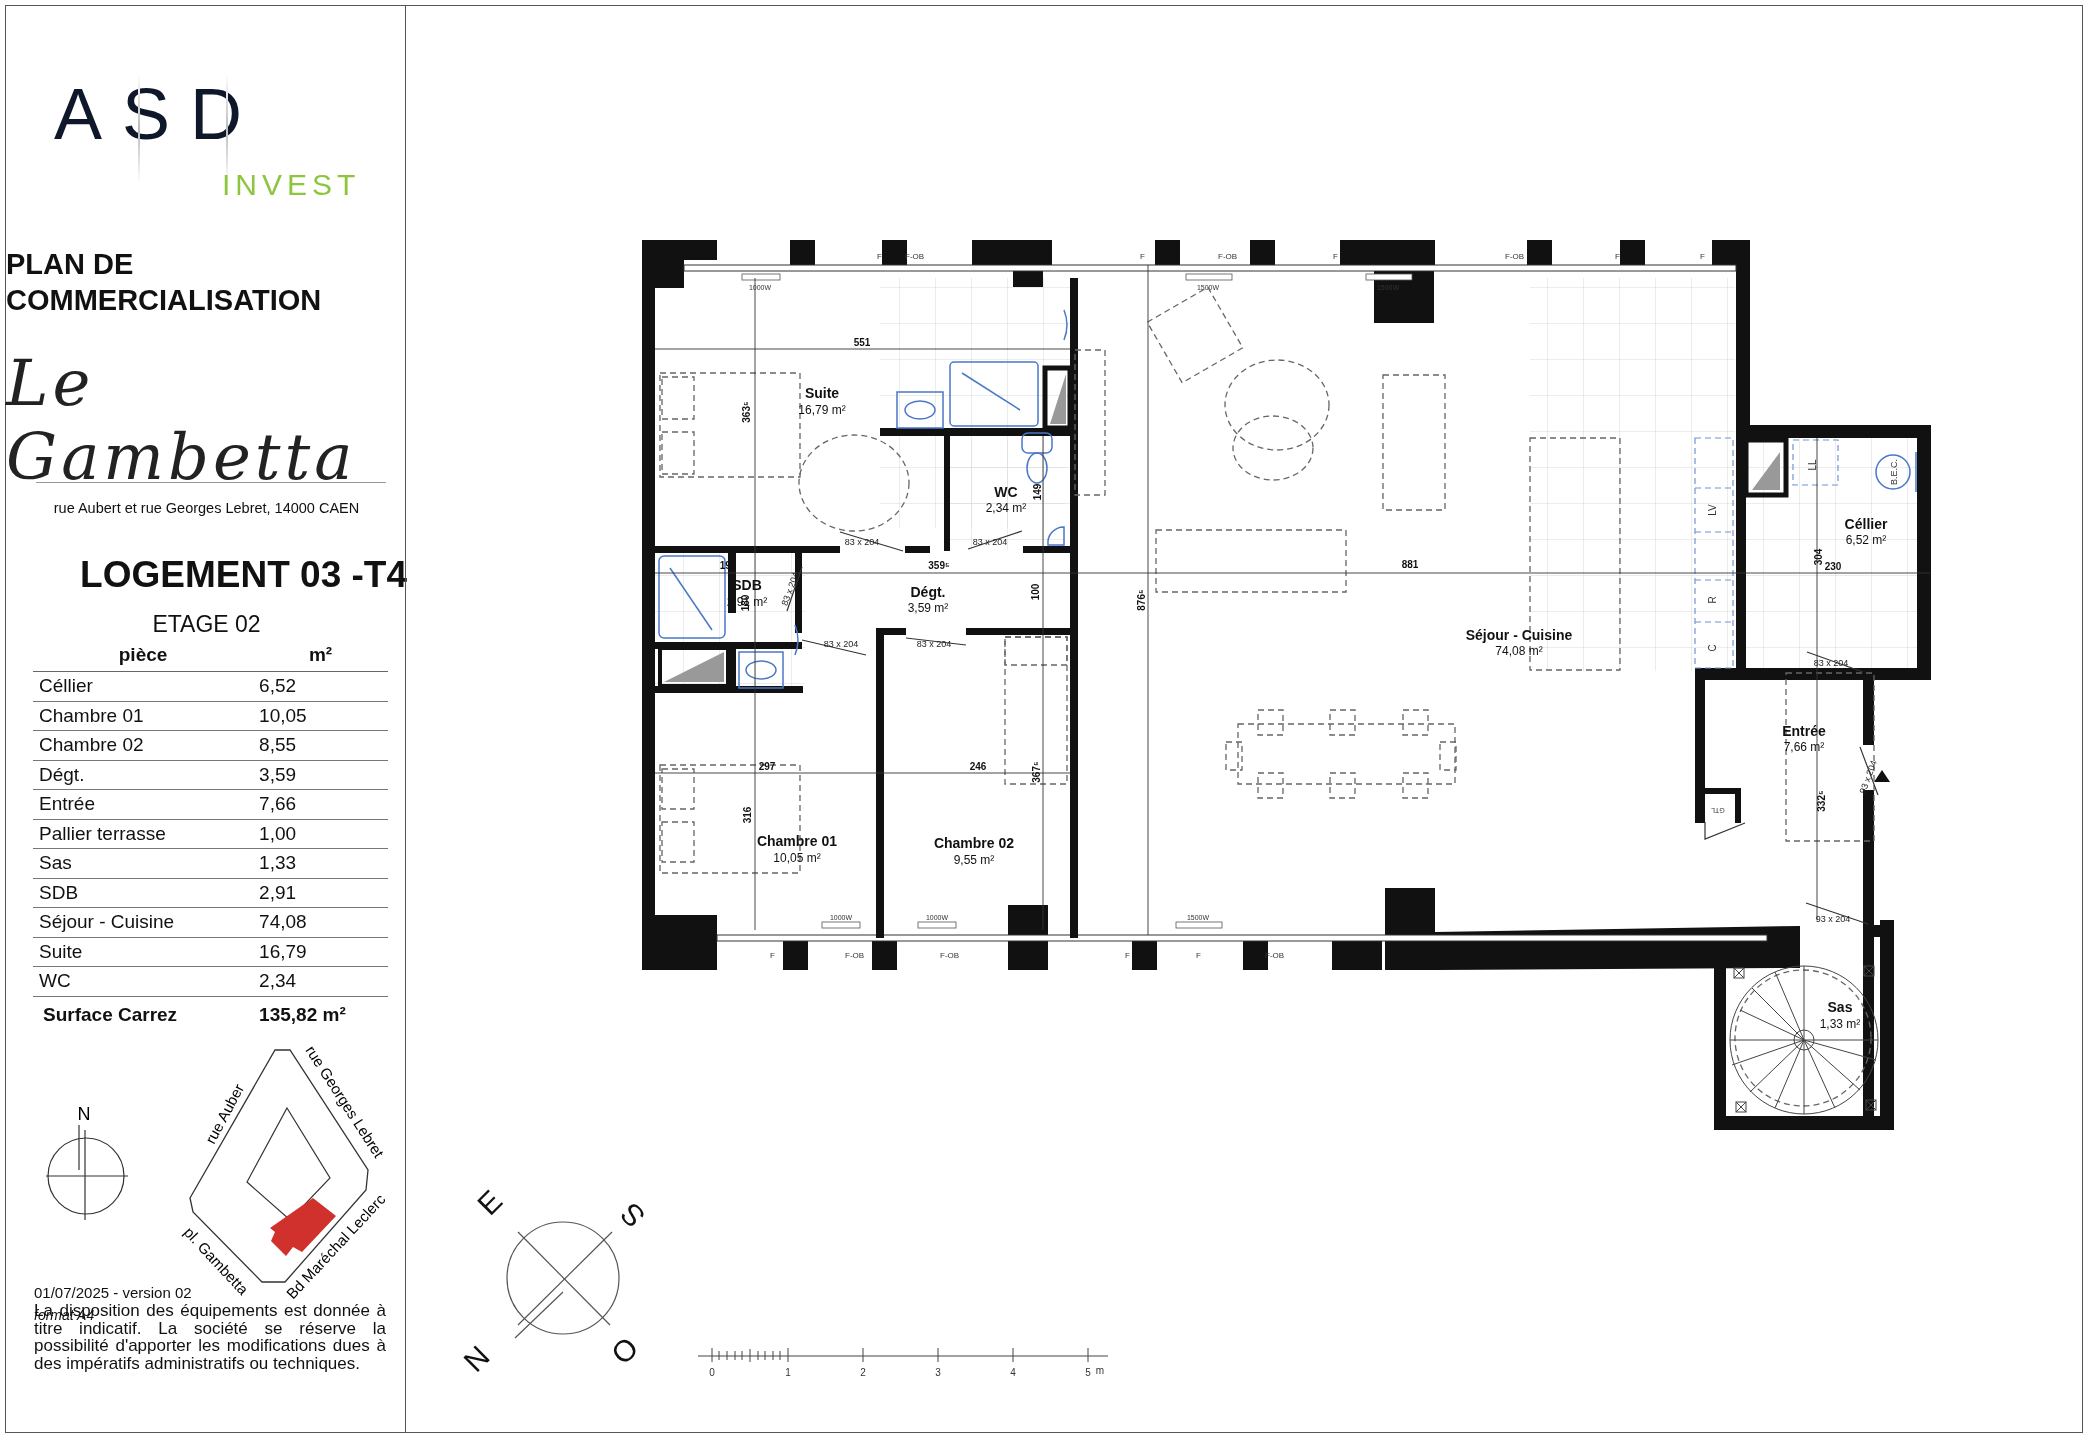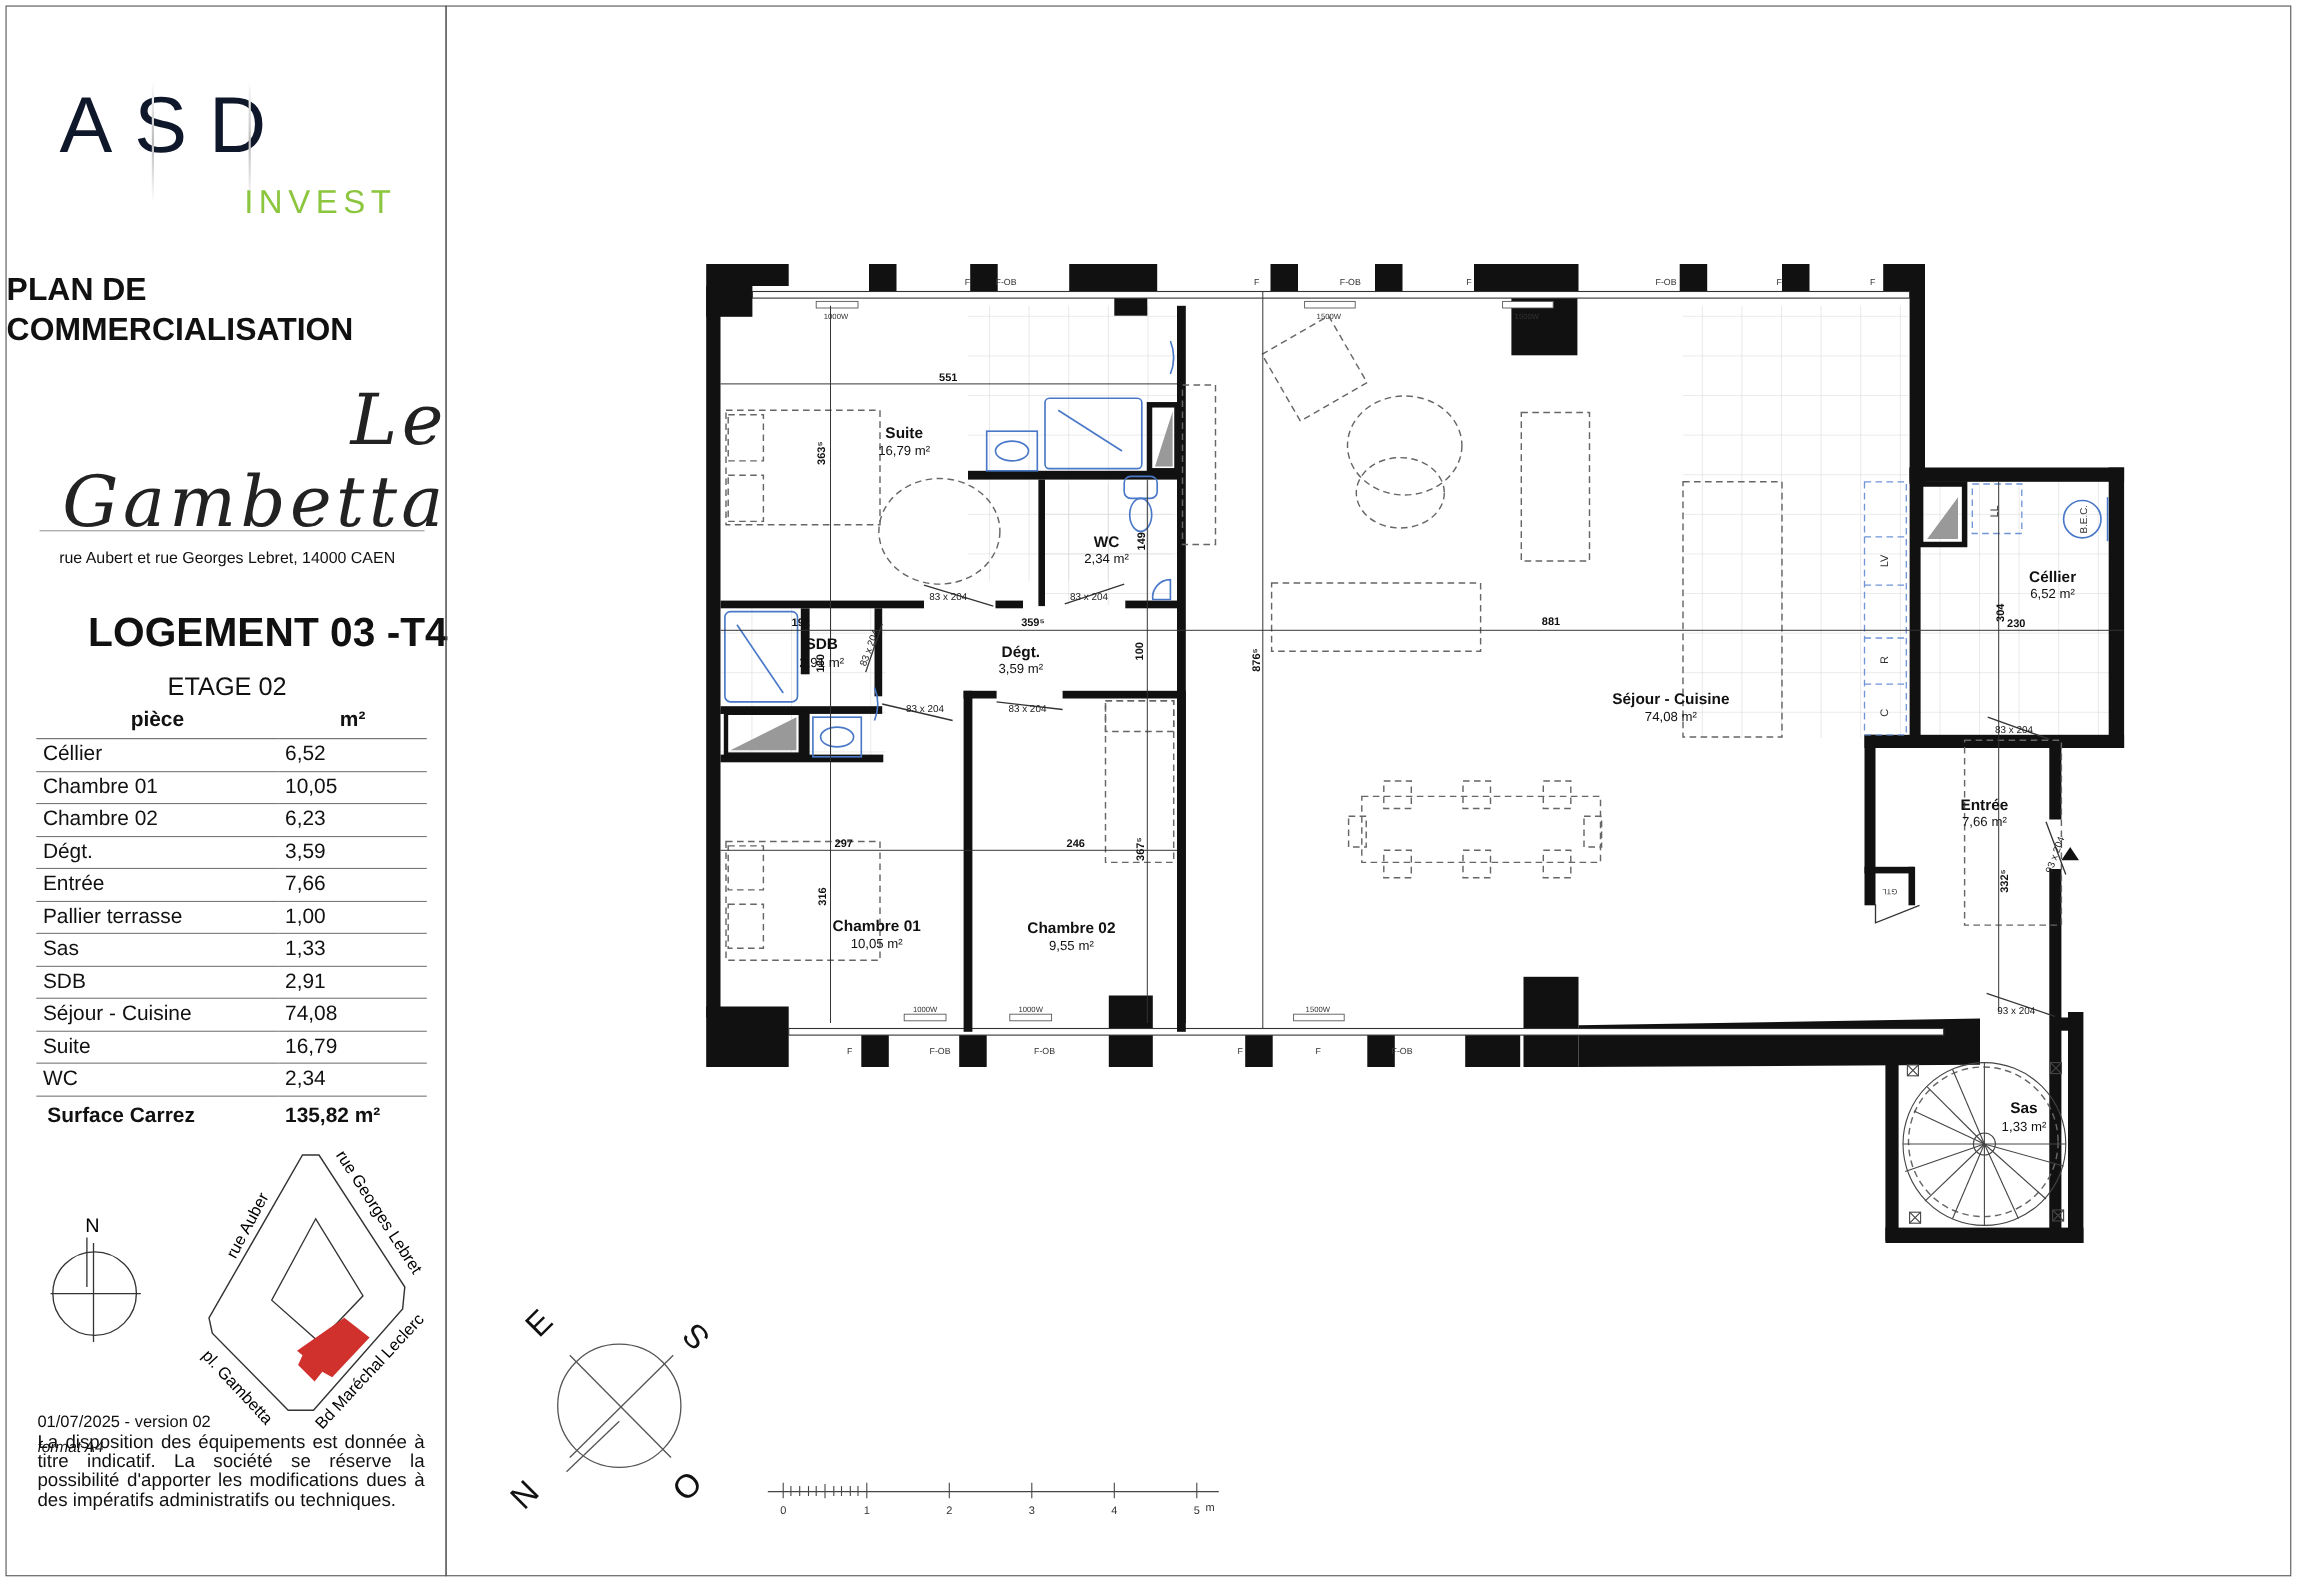--- a/index.html
+++ b/index.html
@@ -4,21 +4,21 @@
 <style>
   html, body { margin:0; padding:0; background:#ffffff; }
   body { width:2091px; height:1440px; position:relative; overflow:hidden; font-family:"Liberation Sans", sans-serif; color:#111; }
   .sheet-border { position:absolute; left:405px; top:5px; width:1678px; height:1428px; border:1.5px solid #555; box-sizing:border-box; }
   .sidebar { position:absolute; left:5px; top:5px; width:401px; height:1428px; border:1.5px solid #555; box-sizing:border-box; }
   .logo { position:absolute; left:48px; top:72px; width:320px; height:120px; }
   .logo .letters { position:absolute; left:0; top:0; font-size:72px; letter-spacing:6px; color:#0f172a; font-weight:400; line-height:1; }
   .logo .sep { position:absolute; top:-4px; width:2px; height:110px; background:linear-gradient(#fff,#bbb,#fff); }
   .logo .invest { position:absolute; left:168px; top:90px; font-size:30px; letter-spacing:5px; color:#8cc63f; }
   .title { position:absolute; left:0; width:401px; top:240px; font-weight:700; font-size:29px; line-height:36px; }
-  .script { position:absolute; left:0; width:401px; top:340px; text-align:right; font-family:"DejaVu Serif", serif; font-style:italic; font-size:64px; font-weight:200; color:#222; letter-spacing:4px; }
+  .script { position:absolute; left:0; width:401px; top:340px; text-align:left; font-family:"DejaVu Serif", serif; font-style:italic; font-size:64px; font-weight:200; color:#222; letter-spacing:4px; }
   .rule { position:absolute; left:30px; width:350px; top:476px; height:1px; background:#999; }
   .address { position:absolute; left:0; width:401px; top:494px; text-align:center; font-size:14.5px; }
   .logement { position:absolute; left:0; width:401px; top:548px; text-align:right; font-size:37px; font-weight:700; }
   .etage { position:absolute; left:0; width:401px; top:605px; text-align:center; font-size:23px; }
   table.surfaces { position:absolute; left:27px; top:633px; width:355px; border-collapse:collapse; font-size:19px; }
   table.surfaces th { text-align:center; font-weight:700; padding:2px 6px 2px 6px; height:28px; border-bottom:1.5px solid #666; }
   table.surfaces td { padding:0 6px; height:28.5px; border-bottom:1.5px solid #777; }
   table.surfaces td.v, table.surfaces th.v { padding-left:6px; }
   table.surfaces tr.total td { border-bottom:none; font-weight:700; padding-top:4px; }
   .datev { position:absolute; left:28px; top:1278px; font-size:15px; }
@@ -58,21 +58,21 @@
       <tr>
           <td>Céllier</td>
           <td class="v">6,52</td>
         </tr>
       <tr>
           <td>Chambre 01</td>
           <td class="v">10,05</td>
         </tr>
       <tr>
           <td>Chambre 02</td>
-          <td class="v">6,23</td>
+          <td class="v">8,55</td>
         </tr>
       <tr>
           <td>Dégt.</td>
           <td class="v">3,59</td>
         </tr>
       <tr>
           <td>Entrée</td>
           <td class="v">7,66</td>
         </tr>
       <tr>

